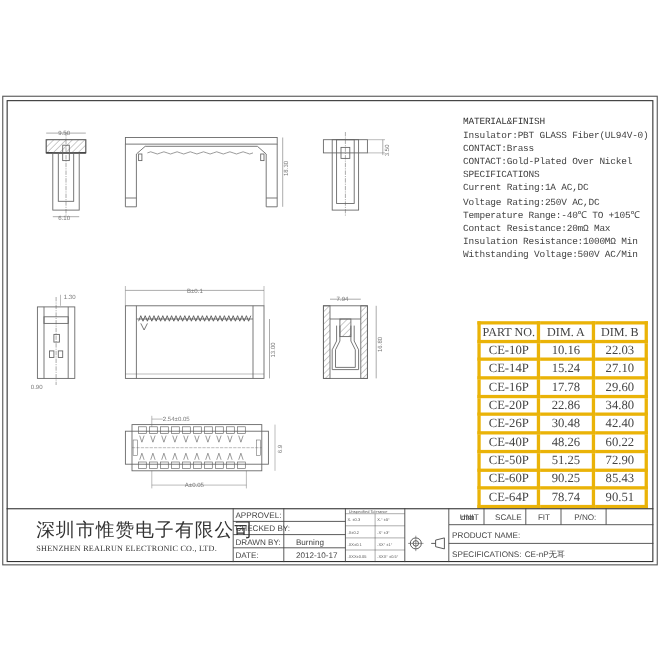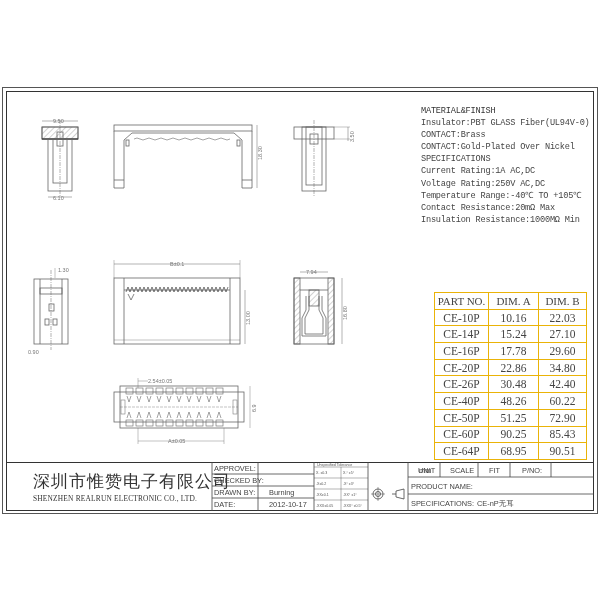--- a/index.html
+++ b/index.html
@@ -5,21 +5,21 @@
   * { box-sizing: border-box; margin: 0; padding: 0; }
   html, body { width: 600px; height: 600px; background: #ffffff; overflow: hidden; }
   body { position: relative; font-family: "Liberation Serif", serif; color: #333; }
   .abs { position: absolute; }
   .frame-outer { left: 2px; top: 87px; width: 596px; height: 427px; border: 1px solid #555; }
   .frame-inner { left: 6px; top: 91px; width: 588px; height: 420px; border: 1.5px solid #333; }
   svg.drawing { position: absolute; left: 0; top: 0; width: 600px; height: 600px; }
   .spec { left: 421px; top: 105px; font-family: "Liberation Mono", monospace; font-size: 8.6px; line-height: 12.1px; color: #444; letter-spacing: -0.2px; white-space: nowrap; }
   .spec .head { color: #333; }
   table.parts { position: absolute; left: 434px; top: 292px; border-collapse: collapse; font-family: "Liberation Serif", serif; font-size: 11.5px; color: #444; }
-  table.parts th, table.parts td { border: 1px solid #eab308; height: 16.7px; padding: 0; text-align: center; font-weight: normal; }
+  table.parts th, table.parts td { border: 3px solid #eab308; height: 16.7px; padding: 0; text-align: center; font-weight: normal; }
   table.parts th { font-size: 11px; }
   table.parts .c1 { width: 54px; } table.parts .c2 { width: 50px; } table.parts .c3 { width: 48px; }
   .title-block { left: 6px; top: 462px; width: 588px; height: 49px; border-top: 1.5px solid #333; }
   .company-cn { left: 33px; top: 470px; font-family: "DejaVu Serif", serif; font-size: 17px; color: #333; letter-spacing: 1px; }
   .company-en { left: 33px; top: 494px; font-family: "Liberation Serif", serif; font-size: 7.4px; color: #333; letter-spacing: 0.2px; }
   .tb-cell { position: absolute; font-family: Liberation Sans, sans-serif; font-size: 7.4px; color: #444; white-space: nowrap; }
   .tol { font-size: 3.6px; color: #555; font-family: "Liberation Sans", sans-serif; }
   .dim { font-family: "Liberation Sans", sans-serif; font-size: 5.5px; fill: #777; }
 </style>
 </head>
@@ -168,20 +168,21 @@
   <div class="head">MATERIAL&amp;FINISH</div>
   <div>Insulator:PBT GLASS Fiber(UL94V-0)</div>
   <div>CONTACT:Brass</div>
   <div>CONTACT:Gold-Plated Over Nickel</div>
   <div>SPECIFICATIONS</div>
   <div>Current Rating:1A AC,DC</div>
   <div>Voltage Rating:250V AC,DC</div>
   <div>Temperature Range:-40℃ TO +105℃</div>
   <div>Contact Resistance:20mΩ Max</div>
   <div>Insulation Resistance:1000MΩ Min</div>
+  <div>Withstanding Voltage:500V AC/Min</div>
 </div>
 
 <table class="parts">
   <tbody>
       <tr>
     <th class="c1">PART NO.</th>
     <th class="c2">DIM. A</th>
     <th class="c3">DIM. B</th>
   </tr>
   <tr>
@@ -219,21 +220,21 @@
         <td>51.25</td>
         <td>72.90</td>
       </tr>
   <tr>
         <td>CE-60P</td>
         <td>90.25</td>
         <td>85.43</td>
       </tr>
   <tr>
         <td>CE-64P</td>
-        <td>68.95</td>
+        <td>78.74</td>
         <td>90.51</td>
       </tr>
 </tbody>
   </table>
 
 <div class="abs title-block"></div>
 <svg class="drawing" viewBox="0 0 600 600">
   <g stroke="#444" stroke-width="0.8" fill="none">
     <line x1="212" y1="462" x2="212" y2="511"></line>
     <line x1="258" y1="462" x2="258" y2="511"></line>

